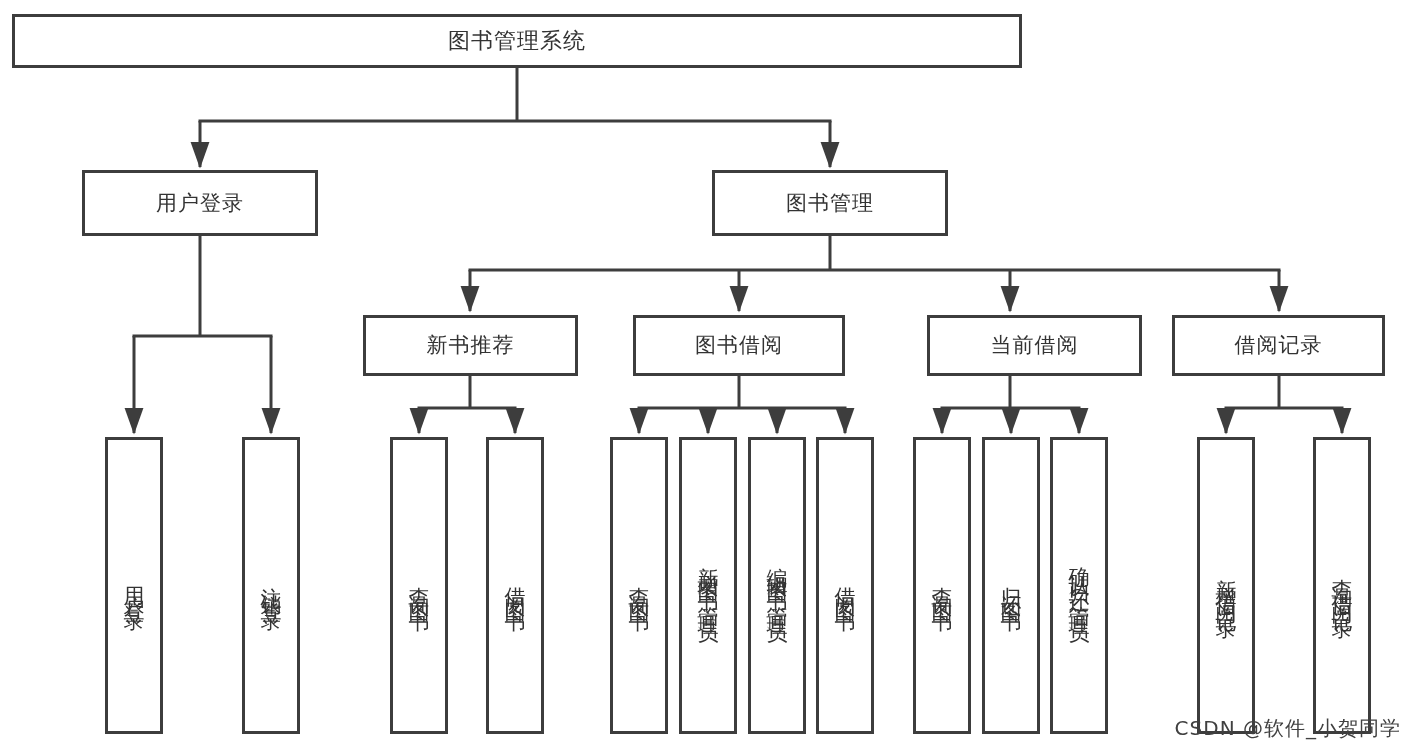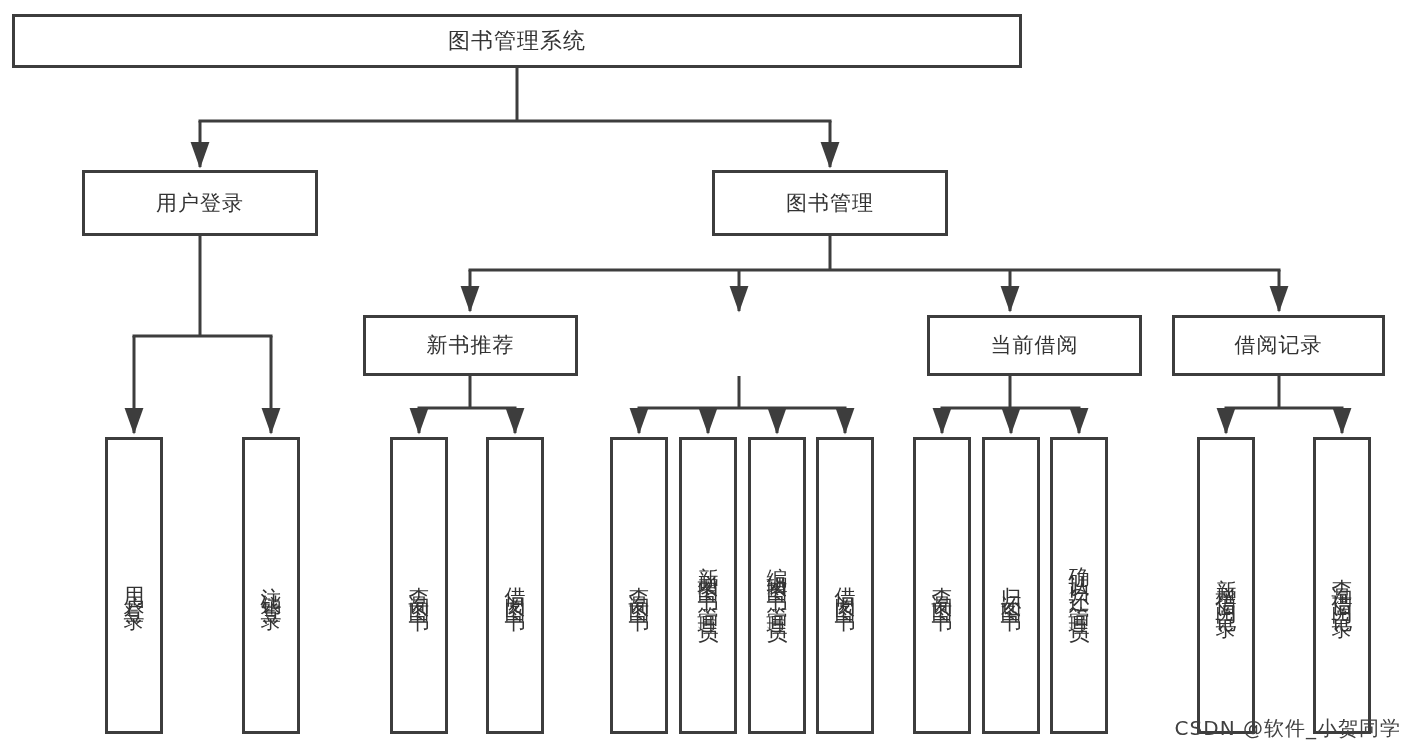--- a/index.html
+++ b/index.html
@@ -114,20 +114,21 @@
       <path d="M1342 408 V433" marker-end="url(#arw)"></path>
     </g>
   </svg>
 
   <div class="box h-box title-box" style="left:12px; top:14px; width:1010px; height:54px;">图书管理系统</div>
 
   <div class="box h-box" style="left:82px; top:170px; width:236px; height:66px;">用户登录</div>
   <div class="box h-box" style="left:712px; top:170px; width:236px; height:66px;">图书管理</div>
 
   <div class="box h-box" style="left:363px; top:315px; width:215px; height:61px;">新书推荐</div>
+  <div class="box h-box" style="left:633px; top:315px; width:212px; height:61px;">图书借阅</div>
   <div class="box h-box" style="left:903px; top:315px; width:215px; height:61px;margin-left:24px;">当前借阅</div>
   <div class="box h-box" style="left:1172px; top:315px; width:213px; height:61px;">借阅记录</div>
 
   <div class="box v-box" style="left:105px; top:437px; width:58px; height:297px;">用户登录</div>
   <div class="box v-box" style="left:242px; top:437px; width:58px; height:297px;">注销登录</div>
 
   <div class="box v-box" style="left:390px; top:437px; width:58px; height:297px;">查询图书</div>
   <div class="box v-box" style="left:486px; top:437px; width:58px; height:297px;">借阅图书</div>
 
   <div class="box v-box" style="left:610px; top:437px; width:58px; height:297px;">查询图书</div>

